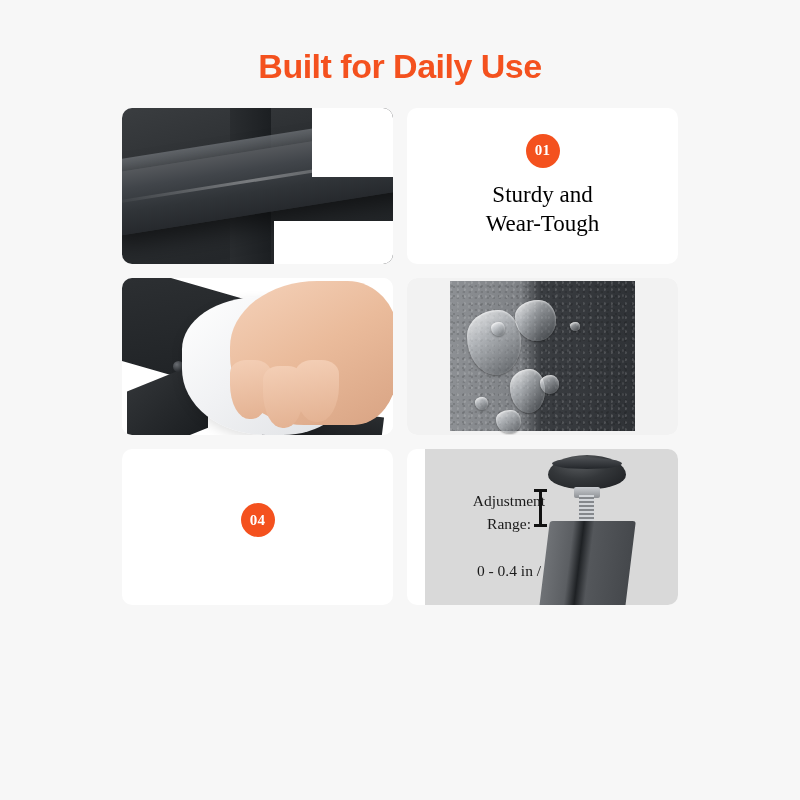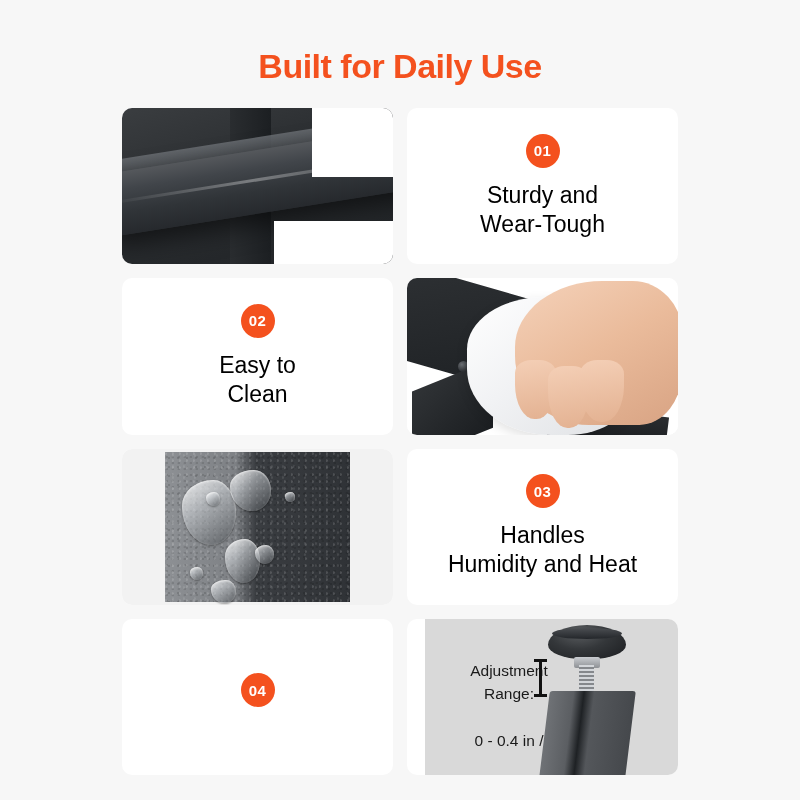--- a/index.html
+++ b/index.html
@@ -34,20 +34,21 @@
   .grid {
     position: absolute;
     left: 122px;
     top: 108px;
     width: 556px;
     height: 667px;
     display: grid;
     grid-template-columns: 1fr 1fr;
     grid-template-rows: repeat(4, 1fr);
     gap: 14px;
+    font-family: Liberation Serif, serif;
   }
   .cell {
     position: relative;
     overflow: hidden;
     border-radius: 10px;
     background: #ffffff;
   }
   
   .text-cell {
     display: flex;
@@ -351,25 +352,20 @@
         <div class="wbg2"></div>
       </div>
     </div>
 
     <div class="cell text-cell">
       <div class="badge">01</div>
       <div class="cell-title">Sturdy and
 Wear-Tough</div>
     </div>
 
-    <div class="cell text-cell">
-      <div class="badge">02</div>
-      <div class="cell-title">Easy to
-Clean</div>
-    </div>
 
     <div class="cell img-cell">
       <div class="clean-photo">
         <div class="metal-a"></div>
         <div class="metal-b"></div>
         <div class="metal-c"></div>
         <div class="bolt" style="left:24%;top:40%;"></div>
         <div class="bolt" style="left:19%;top:53%;"></div>
         <div class="cloth"></div>
         <div class="hand"></div>
@@ -388,25 +384,20 @@
         <div class="drop" style="left:40%;top:14%;width:15%;height:26%;"></div>
         <div class="drop" style="left:38%;top:58%;width:13%;height:28%;"></div>
         <div class="drop" style="left:33%;top:84%;width:9%;height:15%;"></div>
         <div class="drop" style="left:49%;top:62%;width:7%;height:12%;"></div>
         <div class="drop" style="left:25%;top:76%;width:5%;height:8%;"></div>
         <div class="drop" style="left:31%;top:28%;width:5%;height:9%;"></div>
         <div class="drop" style="left:60%;top:28%;width:4%;height:6%;"></div>
       </div>
     </div>
 
-    <div class="cell text-cell">
-      <div class="badge">03</div>
-      <div class="cell-title">Handles
-Humidity and Heat</div>
-    </div>
 
     <div class="cell text-cell">
       <div class="badge">04</div>
     </div>
 
     <div class="cell">
       <div class="adjust-panel">
         <div class="adjust-text">
           <div>Adjustment
 Range:</div>

